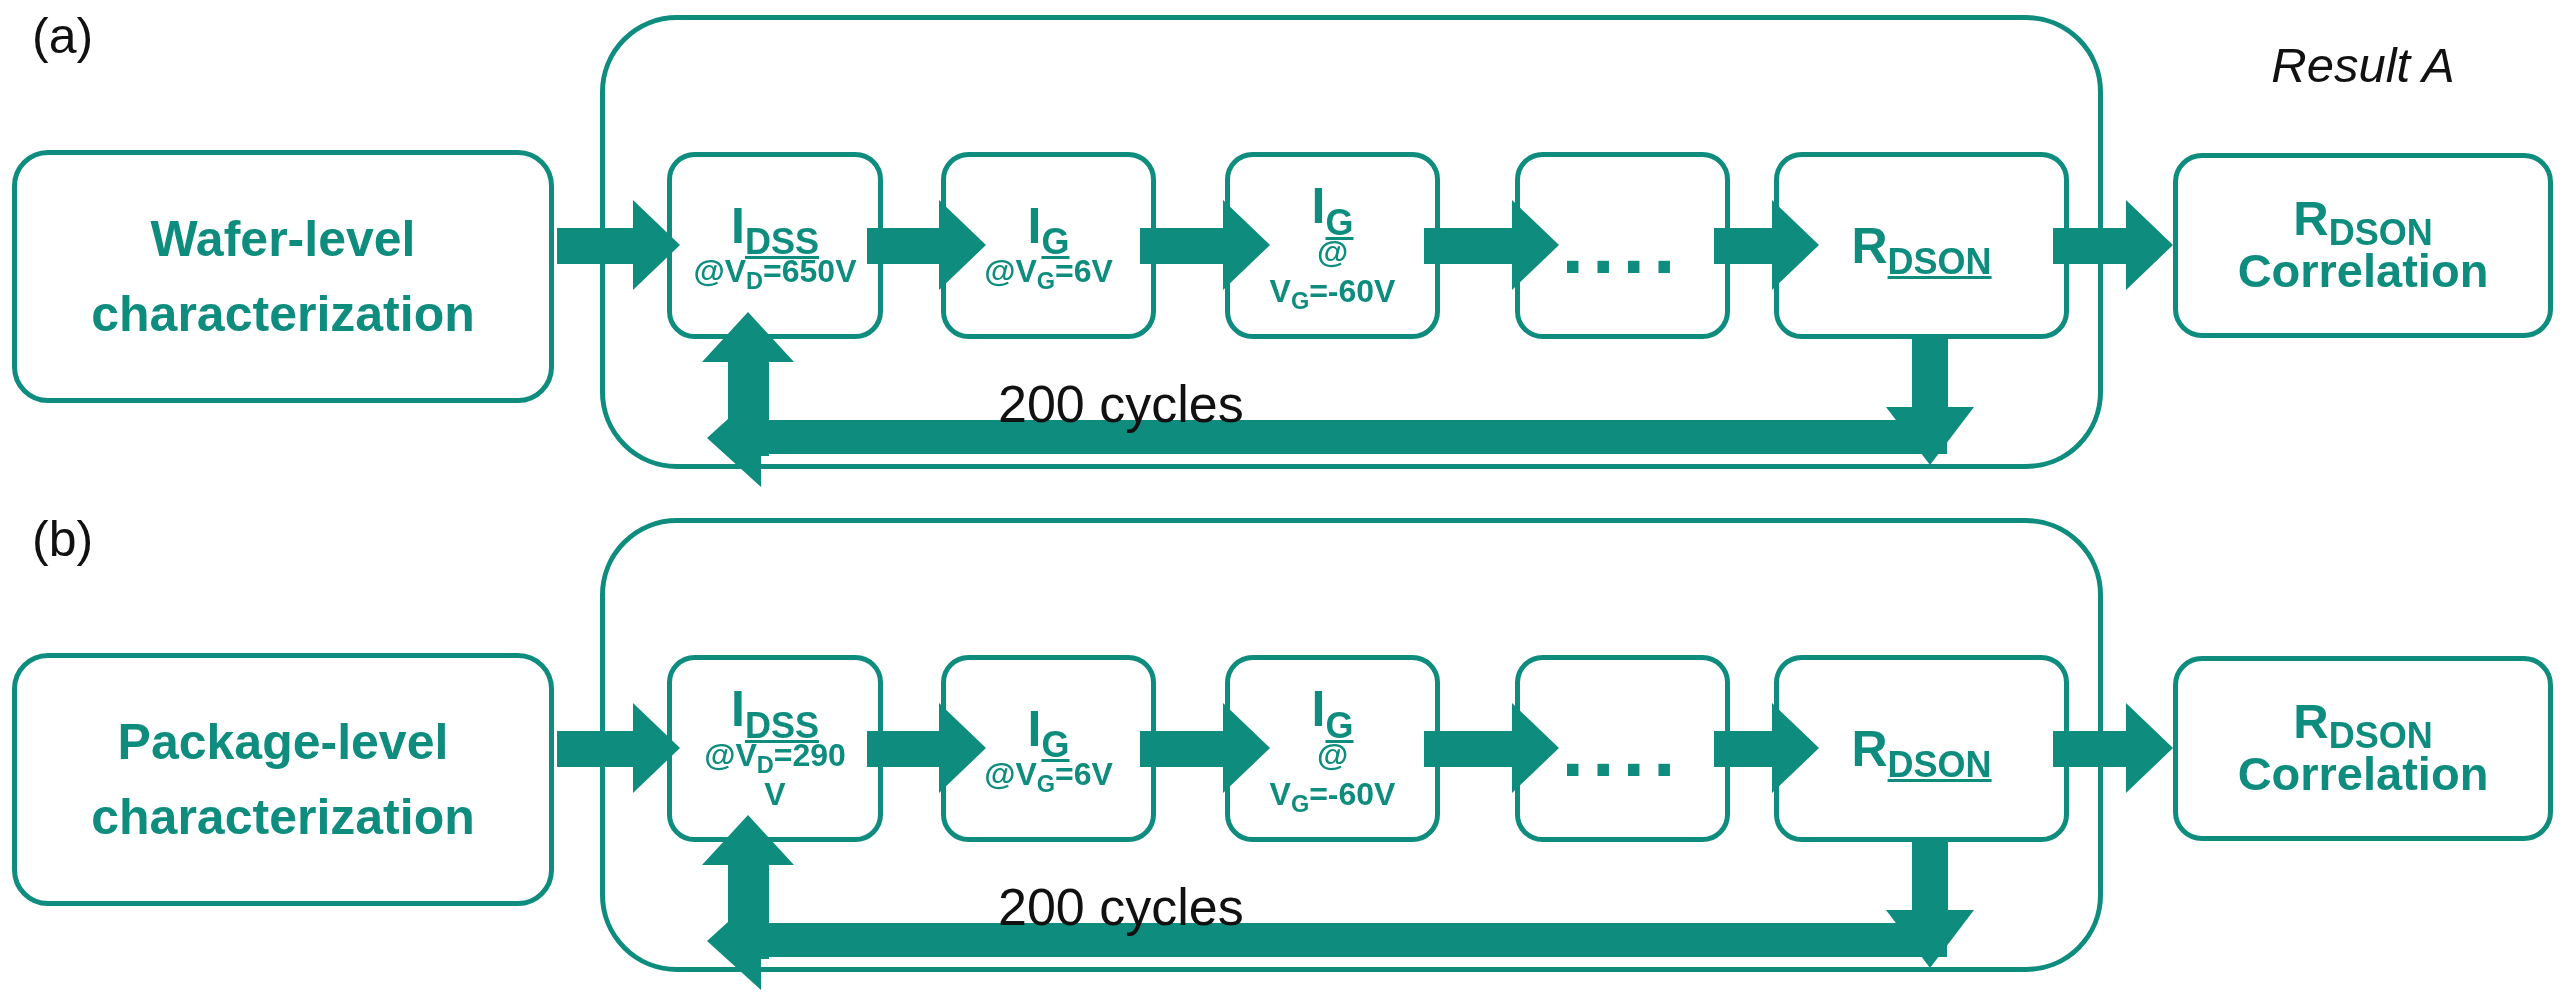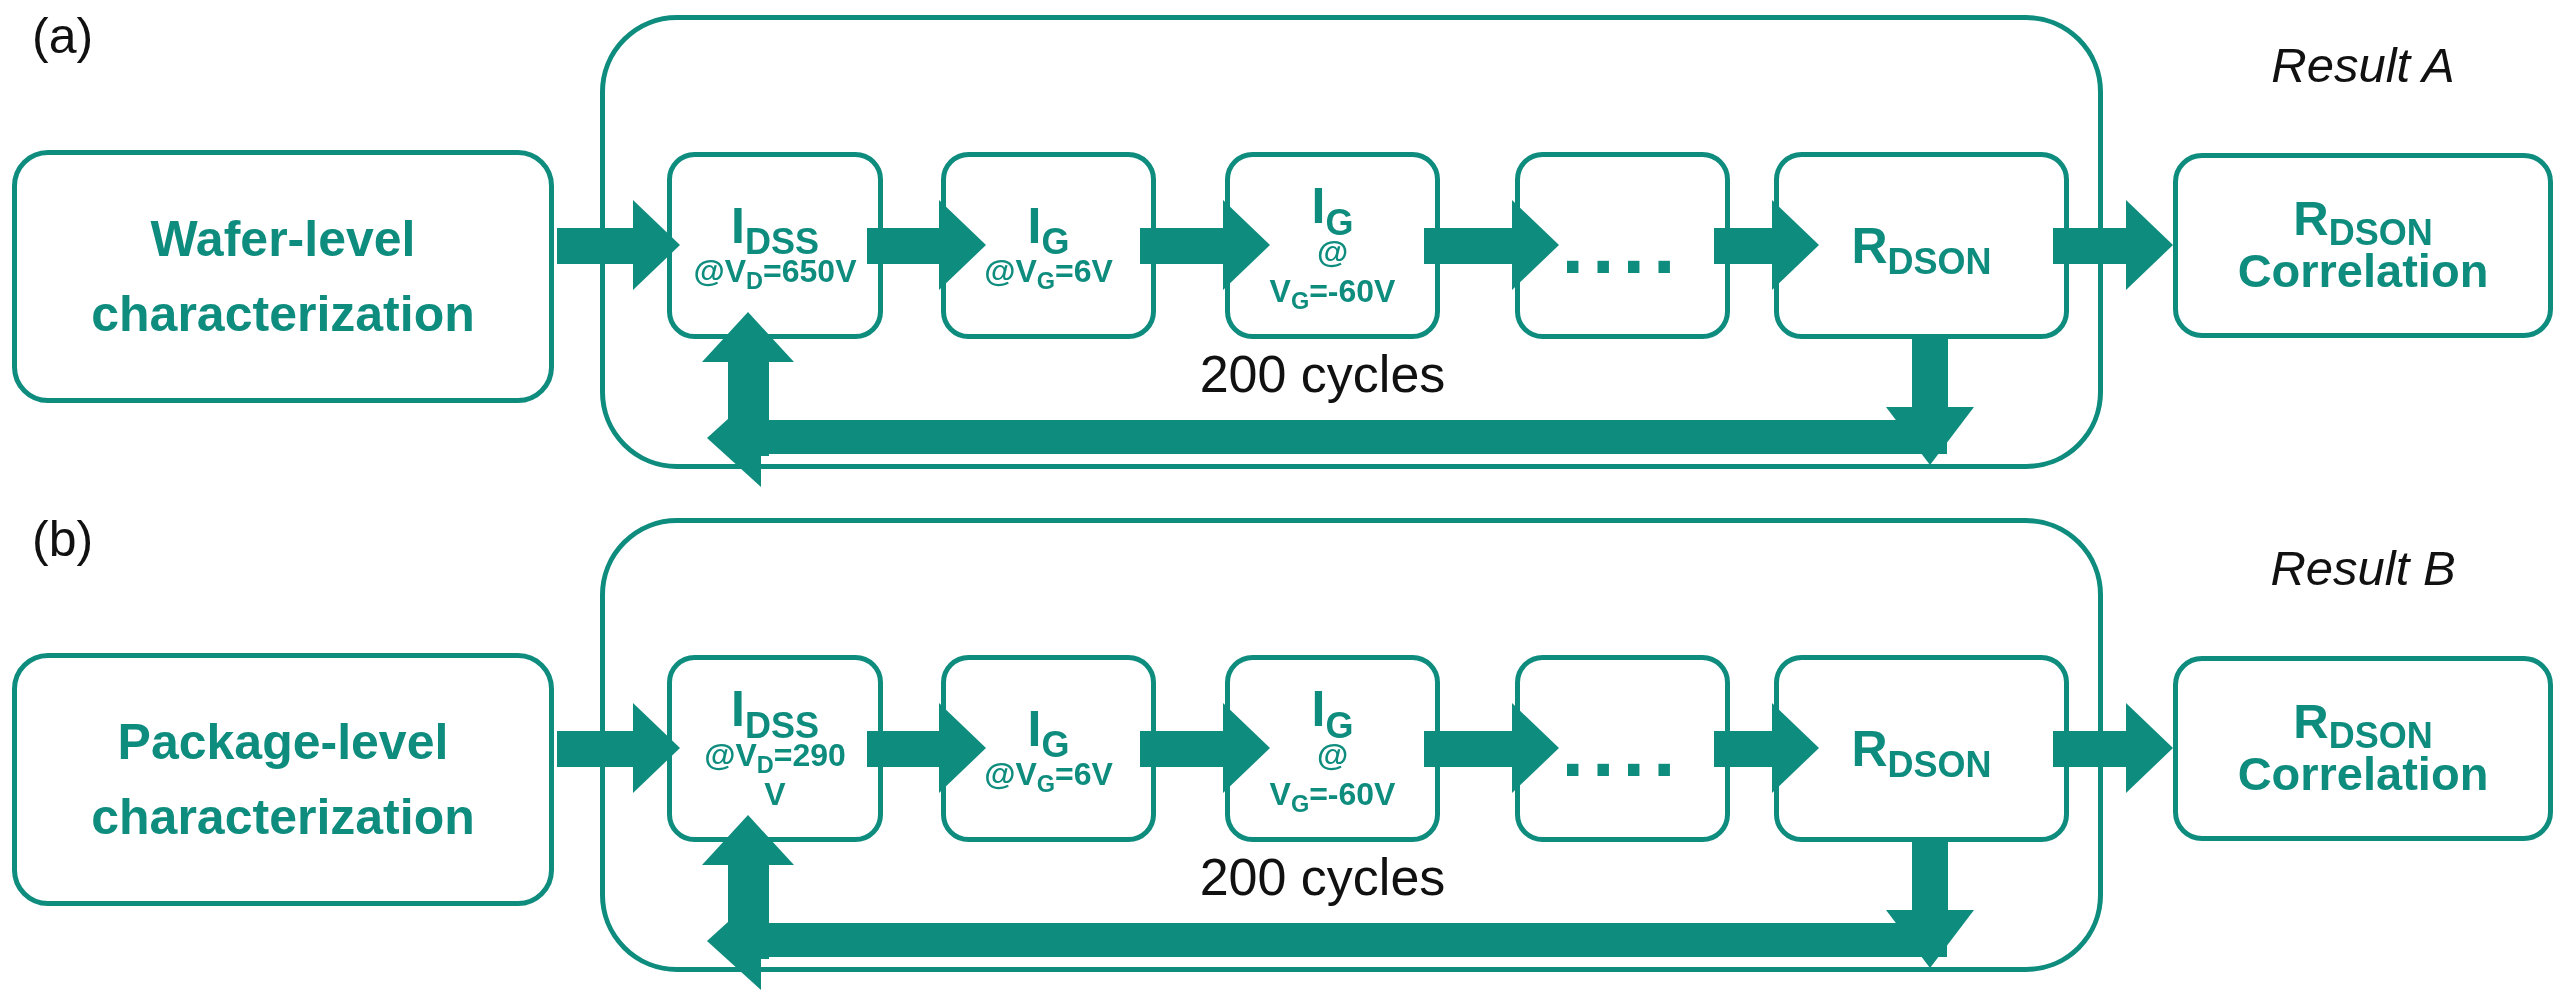--- a/index.html
+++ b/index.html
@@ -38,35 +38,35 @@
     border-radius:77px;
     background:transparent;
     box-sizing:border-box;
     z-index:1;
   }
   .source-box{left:12px;top:114px;width:542px;height:253px;border-radius:36px;margin-top:36px;}
   .source-box .src-line{font-size:50px;line-height:1.5;}
   .corr-box{left:2173px;top:153px;width:380px;height:185px;border-radius:29px;}
   .step-box{top:152px;height:187px;border-radius:27.6px;}
   .step-title{font-size:50px;line-height:1;white-space:nowrap;}
-  .step-title .sub{font-size:36px;position:relative;top:11.4px;}
+  .step-title .sub{font-size:36px;position:relative;top:11.4px;text-decoration:underline;}
   .step-line{font-size:32px;line-height:1.12;margin-top:3.2px;white-space:nowrap;}
   .step-line .sub{font-size:23.5px;position:relative;top:7.3px;}
   .dots-title{font-size:81px;line-height:1;letter-spacing:8px;white-space:nowrap;}
   .corr-title{font-size:49px;line-height:1.05;white-space:nowrap;}
   .corr-title .sub{font-size:36px;position:relative;top:10.5px;}
   .corr-line2{font-size:47px;line-height:1.15;white-space:nowrap;}
   .result-label{
     position:absolute;left:2173px;width:380px;top:37px;
     font-size:49px;color:var(--ink);text-align:center;
     z-index:6;white-space:nowrap;font-style:italic;
   }
   .cycles-label{
-    position:absolute;left:998px;width:649px;top:344px;
-    font-size:52px;color:var(--ink);text-align:center;
+    position:absolute;left:998px;width:649px;top:374px;
+    font-size:52px;color:var(--ink);
     z-index:6;white-space:nowrap;
   }
   
   .shaft{position:absolute;background:var(--accent);z-index:4;}
   .h-shaft{top:228px;height:36px;}
   .head-right{
     position:absolute;top:200px;width:0;height:0;z-index:4;
     border-top:45px solid transparent;border-bottom:45px solid transparent;
     border-left:47px solid var(--accent);
   }
@@ -210,21 +210,20 @@
 
     <div class="shaft down-shaft"></div>
     <div class="head-down"></div>
     <div class="shaft loop-bar"></div>
     <div class="head-left" style="left:707px;"></div>
     <div class="shaft up-shaft"></div>
     <div class="head-up"></div>
 
     <div class="cycles-label">200 cycles</div>
 
-    <div class="result-label">Result B</div>
     <div class="box corr-box">
       <div class="corr-title"><span>R</span><span class="sub">DSON</span></div>
       <div class="corr-line2">Correlation</div>
     </div>
   </div>
 
 </div>
 
 
 </body></html>

